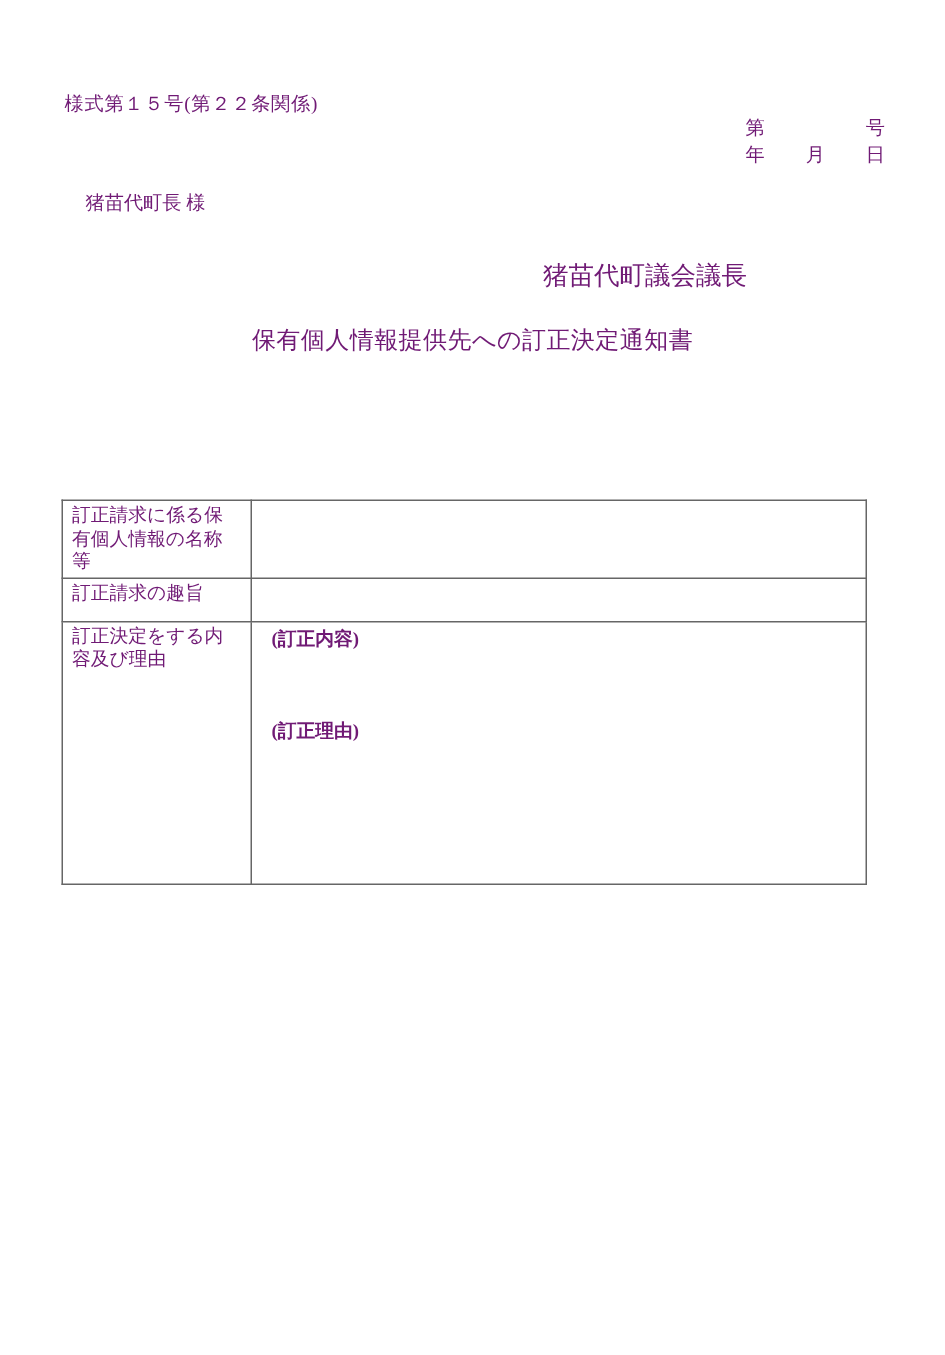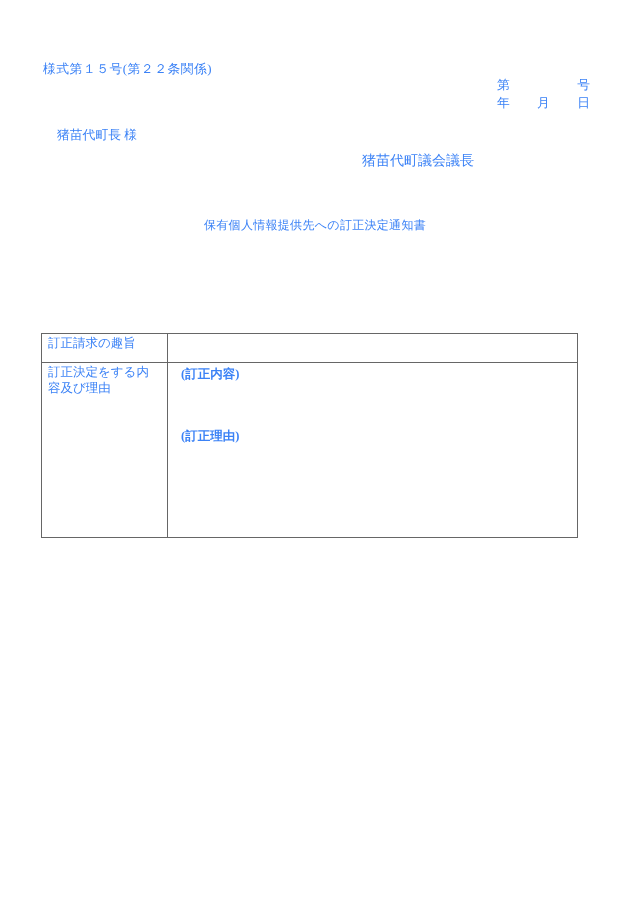--- a/index.html
+++ b/index.html
@@ -6,21 +6,21 @@
     margin: 0;
     padding: 0;
     background: #ffffff;
   }
   .sheet {
     position: relative;
     width: 630px;
     height: 728px;
     background: #ffffff;
     font-family: "Liberation Serif", "DejaVu Serif", serif;
-    color: #3b82f6;
+    color: #701a75;
     overflow: hidden;
   }
   .form-number {
     position: absolute;
     left: 43px;
     top: 61px;
     font-size: 12.8px;
     letter-spacing: 0.5px;
     white-space: nowrap;
   }
@@ -45,31 +45,31 @@
   .addressee {
     position: absolute;
     left: 57px;
     top: 127px;
     font-size: 12.8px;
     white-space: nowrap;
   }
   .sender {
     position: absolute;
     left: 362px;
-    top: 152px;
-    font-size: 14px;
+    top: 172px;
+    font-size: 17px;
     white-space: nowrap;
   }
   .doc-title {
     position: absolute;
     left: 0;
     right: 0;
     top: 217px;
     text-align: center;
-    font-size: 12px;
+    font-size: 16px;
     letter-spacing: 0.3px;
   }
   .body-text {
     position: absolute;
     left: 43px;
     top: 256px;
     width: 549px;
     font-size: 12.2px;
     line-height: 21px;
     text-align: left;
@@ -129,20 +129,24 @@
 
   <div class="doc-title">保有個人情報提供先への訂正決定通知書</div>
 
 
   <table class="form-table">
     <colgroup>
         <col class="c1">
         <col class="c2">
       </colgroup>
     <tbody>
+      <tr class="r1">
+        <td class="label">訂正請求に係る保有個人情報の名称等</td>
+        <td class="value"></td>
+      </tr>
       <tr class="r3">
         <td class="label label-mid">訂正請求の趣旨</td>
         <td class="value"></td>
       </tr>
       <tr class="r4">
         <td class="label label-mid">訂正決定をする内容及び理由</td>
         <td class="value">
           <div>(訂正内容)</div>
           <div class="reason">(訂正理由)</div>
         </td>

